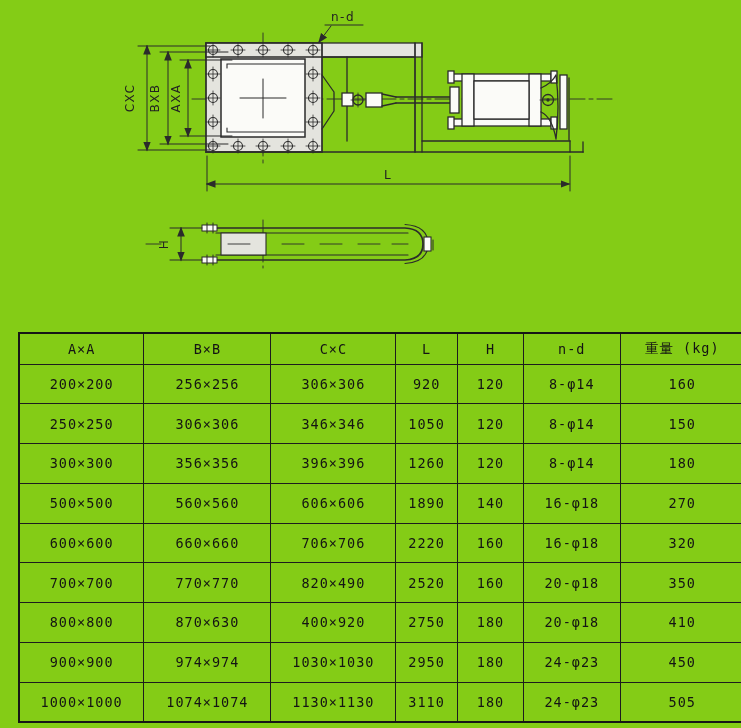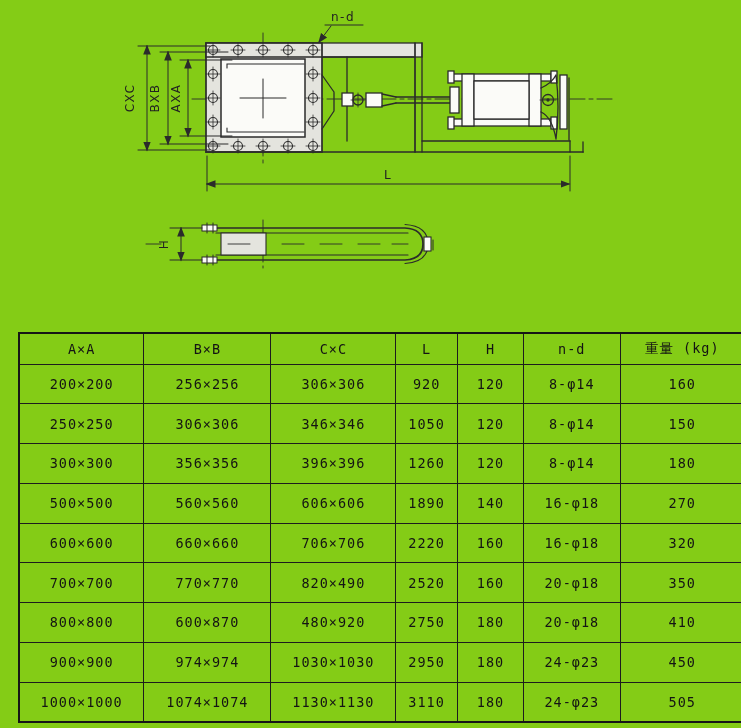--- a/index.html
+++ b/index.html
@@ -321,22 +321,22 @@
             <td>700×700</td>
             <td>770×770</td>
             <td>820×490</td>
             <td>2520</td>
             <td>160</td>
             <td>20-φ18</td>
             <td>350</td>
           </tr>
           <tr>
             <td>800×800</td>
-            <td>600×870</td>
-            <td>480×920</td>
+            <td>870×630</td>
+            <td>400×920</td>
             <td>2750</td>
             <td>180</td>
             <td>20-φ18</td>
             <td>410</td>
           </tr>
           <tr>
             <td>900×900</td>
             <td>974×974</td>
             <td>1030×1030</td>
             <td>2950</td>

